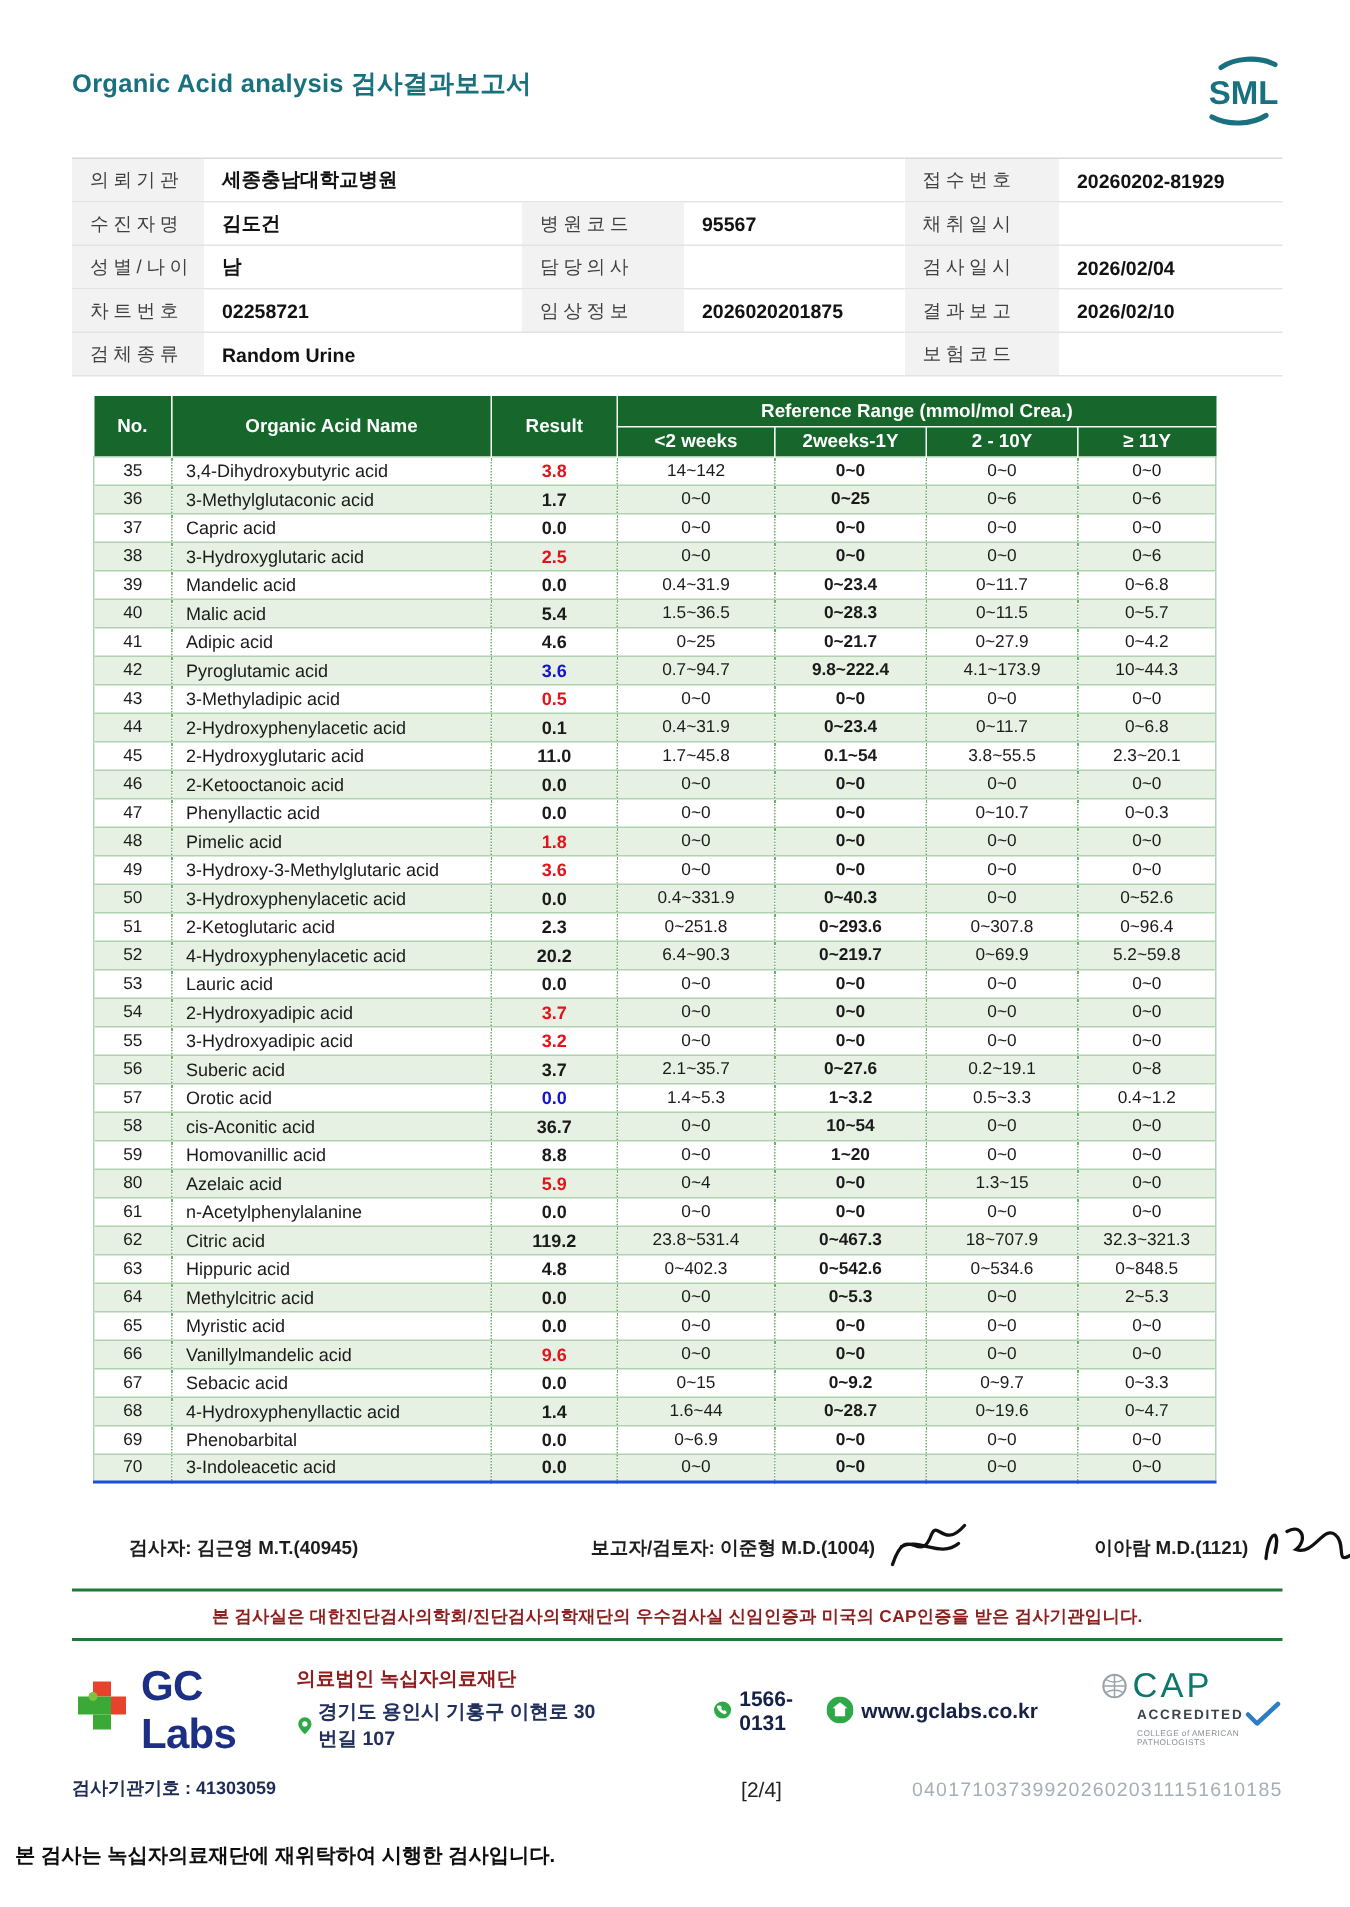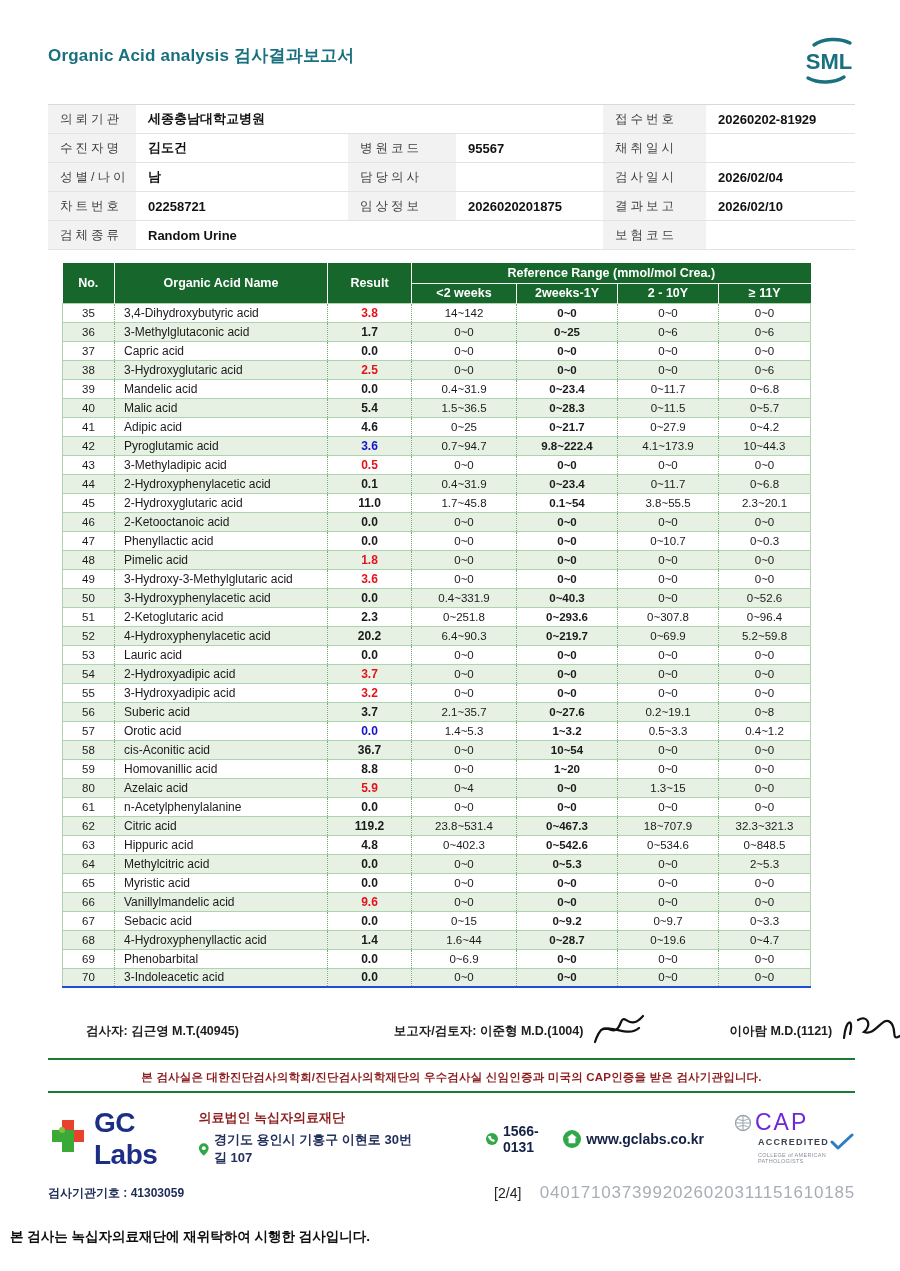--- a/index.html
+++ b/index.html
@@ -40,41 +40,41 @@
   .sig-1 { margin-left: 38px; }
   .sig-2 { margin-left: 155px; }
   .sig-3 { margin-left: 82px; }
   .sig-svg { margin-left: 6px; }
 
   
   .banner { margin-top: 4px; border-top: 2px solid #1e7a33; border-bottom: 2px solid #1e7a33; text-align: center; padding: 7px 0 6px 0; }
   .banner span { color: #8e1f1f; font-size: 11.5px; font-weight: bold; letter-spacing: 0.2px; }
 
   
-  .footer-row { display: flex; align-items: flex-start; margin-top: 14px; }
+  .footer-row { display: flex; align-items: flex-start; margin-top: 14px; gap: 12px; }
   .gc-wrap { display: flex; align-items: center; }
   .gc-text { font-size: 28px; font-weight: bold; color: #1d2f85; letter-spacing: -0.5px; margin-left: 6px; }
   .org-block { margin-left: 10px; padding-top: 2px; }
   .org-name { color: #8e1f1f; font-size: 13px; font-weight: bold; }
   .addr { display: flex; align-items: center; margin-top: 4px; color: #22305c; font-size: 13px; font-weight: 600; }
   .addr svg { margin-right: 4px; }
   .contact { display: flex; align-items: center; margin-left: 62px; padding-top: 16px; }
   .contact .item { display: flex; align-items: center; margin-right: 16px; color: #152145; font-size: 14px; font-weight: bold; }
   .contact .item svg { margin-right: 5px; }
   .cap-block { margin-left: 14px; padding-top: 2px; width: 128px; }
   .cap-top { display: flex; align-items: center; }
-  .cap-word { font-size: 23px; color: #6d28d9; letter-spacing: 2px; margin-left: 3px; font-weight: 500; }
+  .cap-word { font-size: 23px; color: #0f766e; letter-spacing: 2px; margin-left: 3px; font-weight: 500; }
   .cap-acc { display: flex; align-items: center; margin-top: -3px; margin-left: 24px; }
   .cap-acc span { font-size: 9px; font-weight: bold; color: #39424d; letter-spacing: 1.2px; }
   .cap-caption { font-size: 5.5px; color: #8a9199; margin-left: 24px; margin-top: 1px; letter-spacing: 0.3px; }
 
   .footer-row2 { display: flex; align-items: center; margin-top: 12px; }
   .agency { font-size: 12px; font-weight: bold; color: #1d2b55; }
   .pagenum { font-size: 14px; color: #222; margin-left: 310px; }
-  .serial { font-size: 17px; color: #a7aeb6; letter-spacing: 0.8px; margin-left: auto; }
+  .serial { font-size: 13px; color: #a7aeb6; letter-spacing: 0.8px; margin-left: auto; }
 
   .bottom-note { position: absolute; left: 10px; top: 1228px; font-size: 13.5px; color: #0d0d0d; font-weight: 600; }
 </style>
 </head>
 <body>
 
 <div class="page">
 
   <div class="hdr">
     <div class="title">Organic Acid analysis 검사결과보고서</div>

